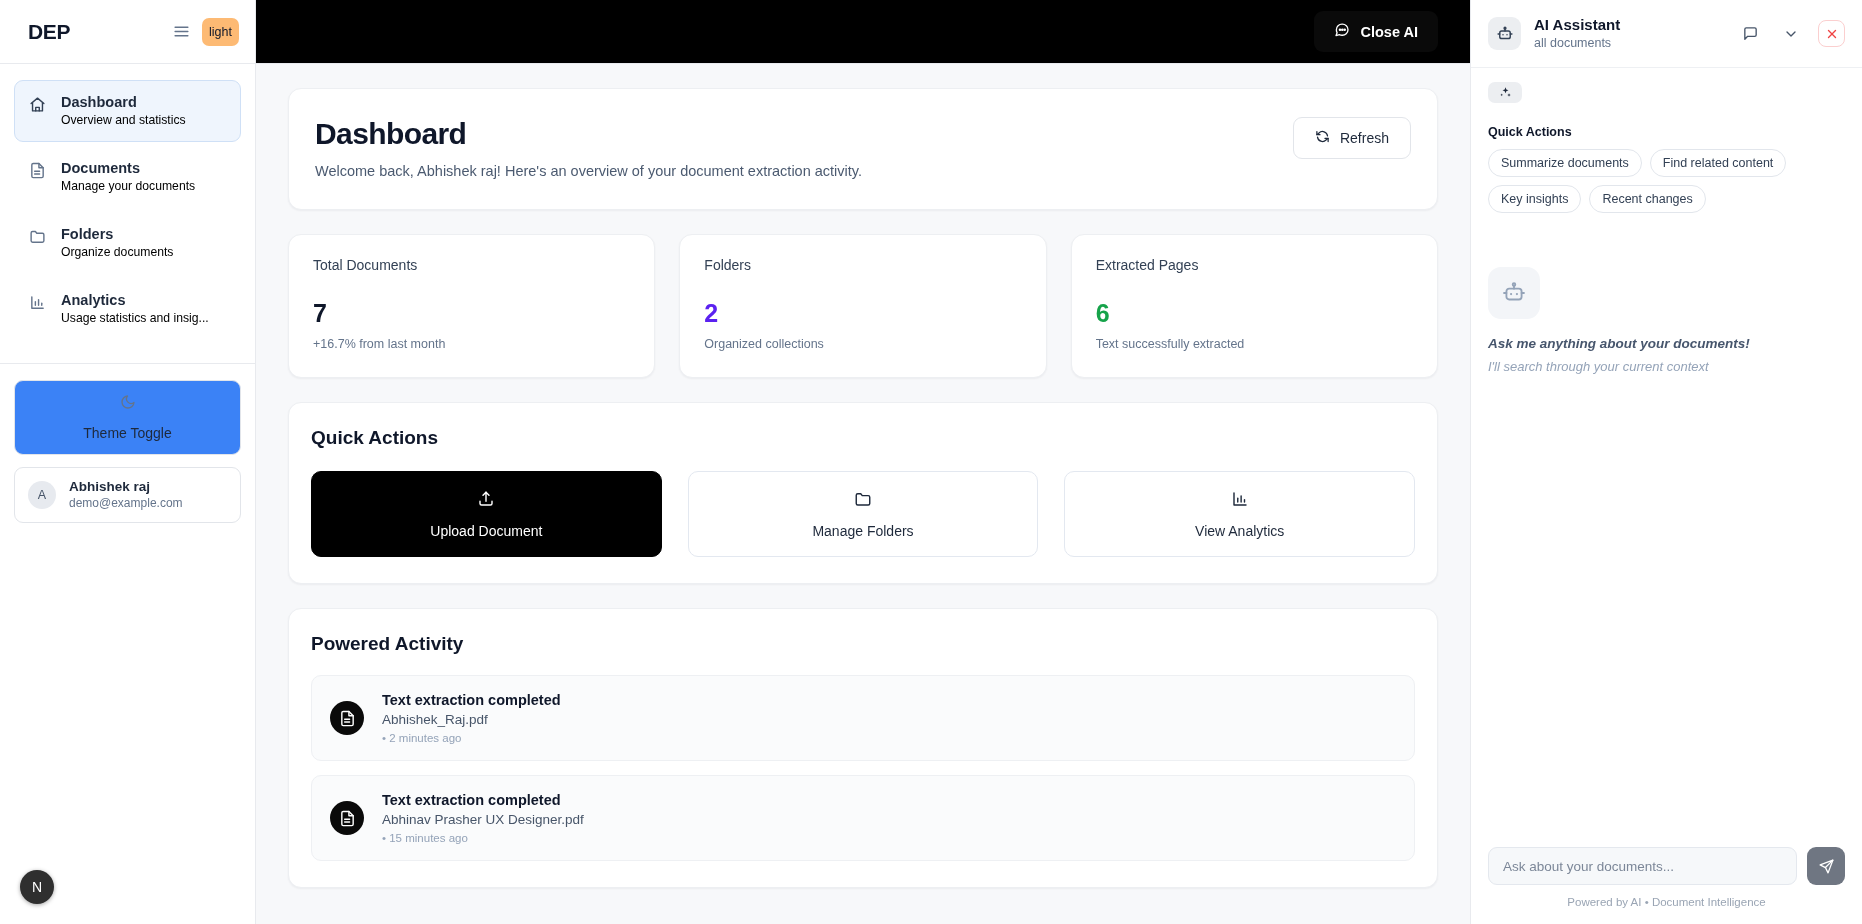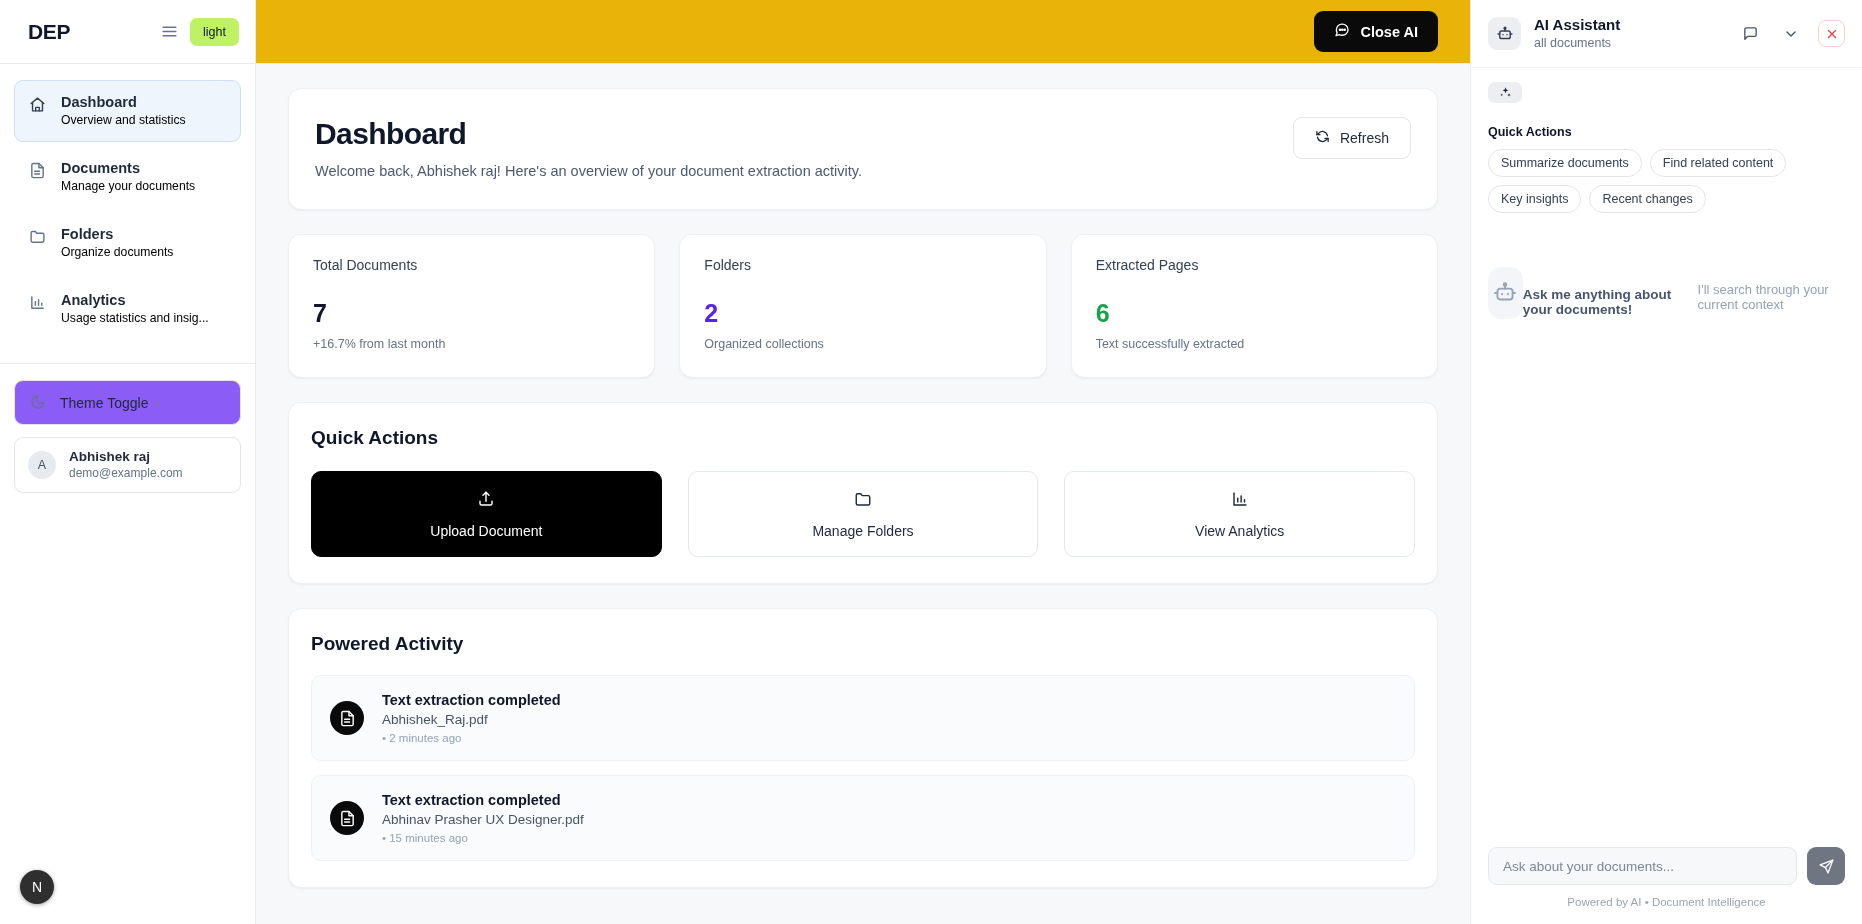--- a/index.html
+++ b/index.html
@@ -22,43 +22,43 @@
     height: 64px; flex: 0 0 64px; border-bottom: 1px solid #e8eaee;
     display: flex; align-items: center; padding: 0 16px; gap: 8px;
   }
   .brand { font-size: 21px; font-weight: bold; color: #0f172a; letter-spacing: -0.3px; margin-left: 12px; }
   .head-spacer { flex: 1; }
   .icon-btn-plain {
     width: 26px; height: 26px; display: flex; align-items: center; justify-content: center;
     color: #64748b; background: none; border: none; cursor: pointer; border-radius: 6px;
   }
   .theme-chip {
-    background: #bef264; color: #0f172a; font-size: 12.5px;
-    padding: 7px 13px; border-radius: 7px; border: none; cursor: pointer;
+    background: #fdba74; color: #0f172a; font-size: 12.5px;
+    padding: 7px 7px; border-radius: 7px; border: none; cursor: pointer;
   }
 
   .nav { padding: 16px 14px 0 14px; display: flex; flex-direction: column; gap: 4px; }
   .nav-item {
     display: flex; align-items: flex-start; gap: 15px;
     padding: 13px 14px; border-radius: 9px; cursor: pointer;
     border: 1px solid transparent;
   }
   .nav-item.active { background: #eff5fd; border-color: #cfe0f6; }
   .nav-ico { width: 17px; height: 17px; flex: 0 0 17px; color: #64748b; margin-top: 2px; }
   .nav-item.active .nav-ico { color: #334155; }
   .nav-txt { display: flex; flex-direction: column; gap: 2px; min-width: 0; }
   .nav-title { font-size: 14.5px; font-weight: bold; color: #1e293b; line-height: 1.2; }
   .nav-sub { font-size: 12.2px; color: #000000; line-height: 1.2; white-space: nowrap; overflow: hidden; }
 
   .sidebar-sep { height: 1px; background: #e8eaee; margin: 23px 0 0 0; }
   .sidebar-bottom { padding: 16px 14px; display: flex; flex-direction: column; gap: 12px; }
   .outline-btn {
     display: flex; align-items: center; gap: 14px;
     padding: 13px 14px; border: 1px solid #e2e5ea; border-radius: 9px;
-    background: #8b5cf6; cursor: pointer; font-size: 14px; color: #1e293b;
+    background: #3b82f6; cursor: pointer; font-size: 14px; color: #1e293b; flex-direction: column;
   }
   .outline-btn .nav-ico { margin-top: 0; }
   .user-card {
     display: flex; align-items: center; gap: 13px;
     padding: 11px 13px; border: 1px solid #e2e5ea; border-radius: 9px; cursor: pointer;
   }
   .avatar-sm {
     width: 28px; height: 28px; flex: 0 0 28px; border-radius: 50%;
     background: #e7eaef; color: #475569; font-size: 12.5px;
     display: flex; align-items: center; justify-content: center;
@@ -73,21 +73,21 @@
     display: flex; align-items: center; justify-content: center;
     box-shadow: 0 1px 4px rgba(0,0,0,.35); cursor: pointer;
   }
 
   
   .main {
     flex: 1 1 auto; height: 924px; background: #f7f8fa;
     display: flex; flex-direction: column; overflow: hidden;
   }
   .topbar {
-    height: 64px; flex: 0 0 64px; background: #eab308; border-bottom: 1px solid #e8eaee;
+    height: 64px; flex: 0 0 64px; background: #000000; border-bottom: 1px solid #e8eaee;
     display: flex; align-items: center; justify-content: flex-end; padding: 0 32px;
   }
   .close-ai-btn {
     display: flex; align-items: center; gap: 11px;
     background: #0a0a0a; color: #fff; border: none; cursor: pointer;
     padding: 11px 20px; border-radius: 9px; font-size: 14.5px; font-weight: bold;
   }
   .content { flex: 1 1 auto; overflow: hidden; padding: 24px 32px 0 32px; }
 
   .card {
@@ -166,22 +166,22 @@
     display: flex; align-items: center; justify-content: center;
     color: #1e293b; cursor: pointer; border: none;
   }
   .qa-label { font-size: 12.5px; font-weight: bold; color: #0f172a; margin-top: 22px; }
   .chips { display: flex; flex-wrap: wrap; gap: 8px; margin-top: 10px; }
   .chip {
     border: 1px solid #e2e6ec; border-radius: 999px; background: #fff;
     padding: 6px 12px; font-size: 12.5px; color: #334155; cursor: pointer;
   }
   .ai-empty {
-    margin-top: 54px; display: flex; flex-direction: row;
-    align-items: center; gap: 0;
+    margin-top: 54px; display: flex; flex-direction: column;
+    gap: 0; font-style: italic;
   }
   .robot-lg {
     width: 52px; height: 52px; border-radius: 13px; background: #f3f5f8;
     display: flex; align-items: center; justify-content: center; color: #94a3b8;
   }
   .empty-1 { margin-top: 17px; font-size: 13.5px; font-weight: bold; color: #47566d; }
   .empty-2 { margin-top: 8px; font-size: 13px; color: #94a3b8; }
   .ai-foot { flex: 0 0 auto; padding: 14px 17px 16px 17px; }
   .composer { display: flex; align-items: center; gap: 10px; }
   .composer input {

